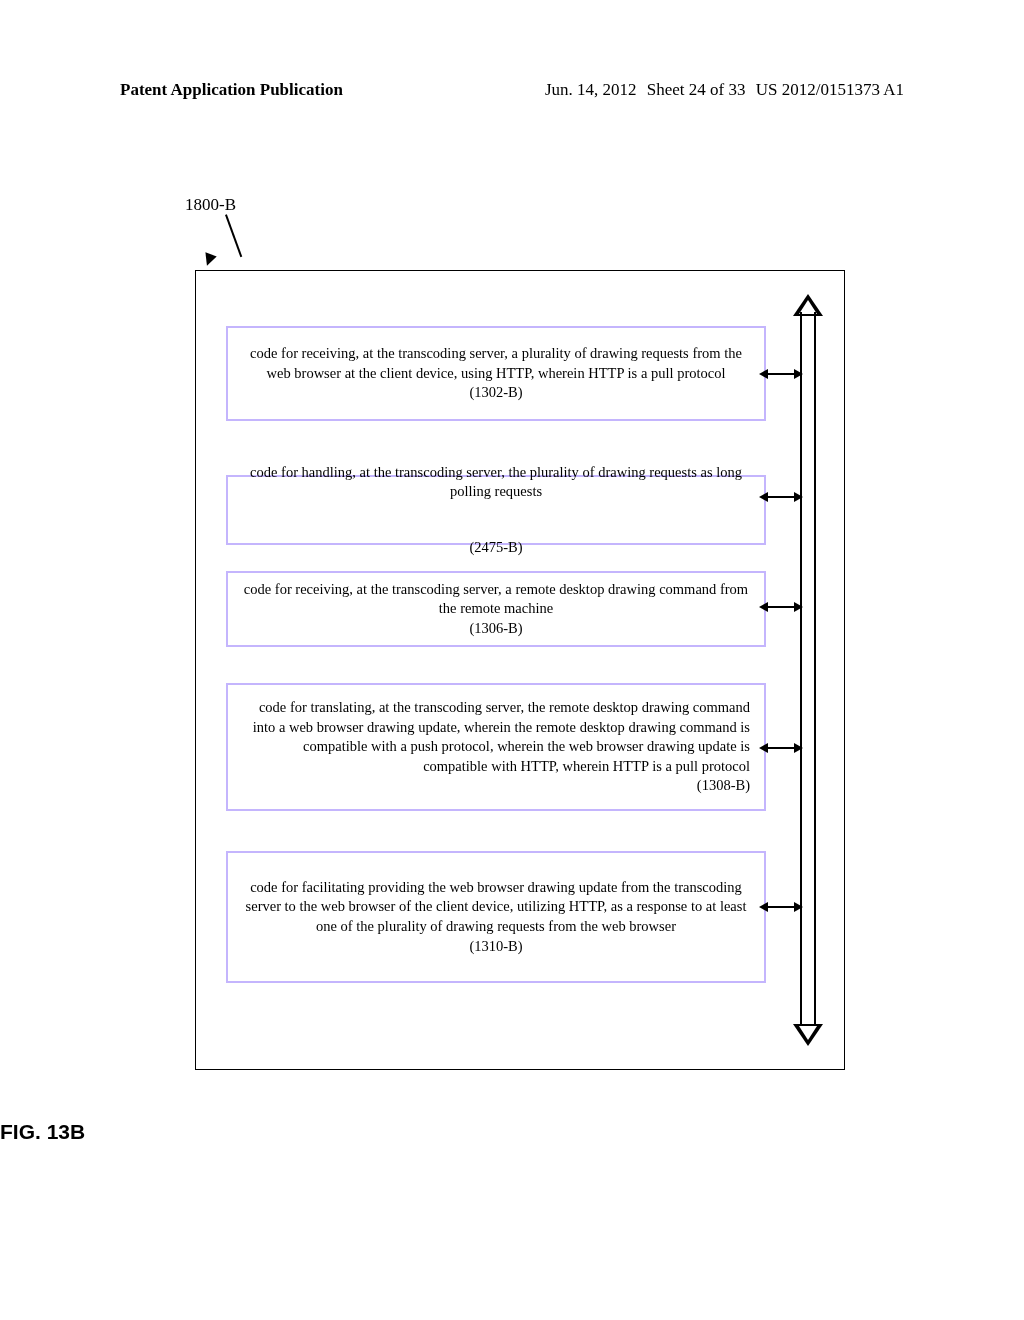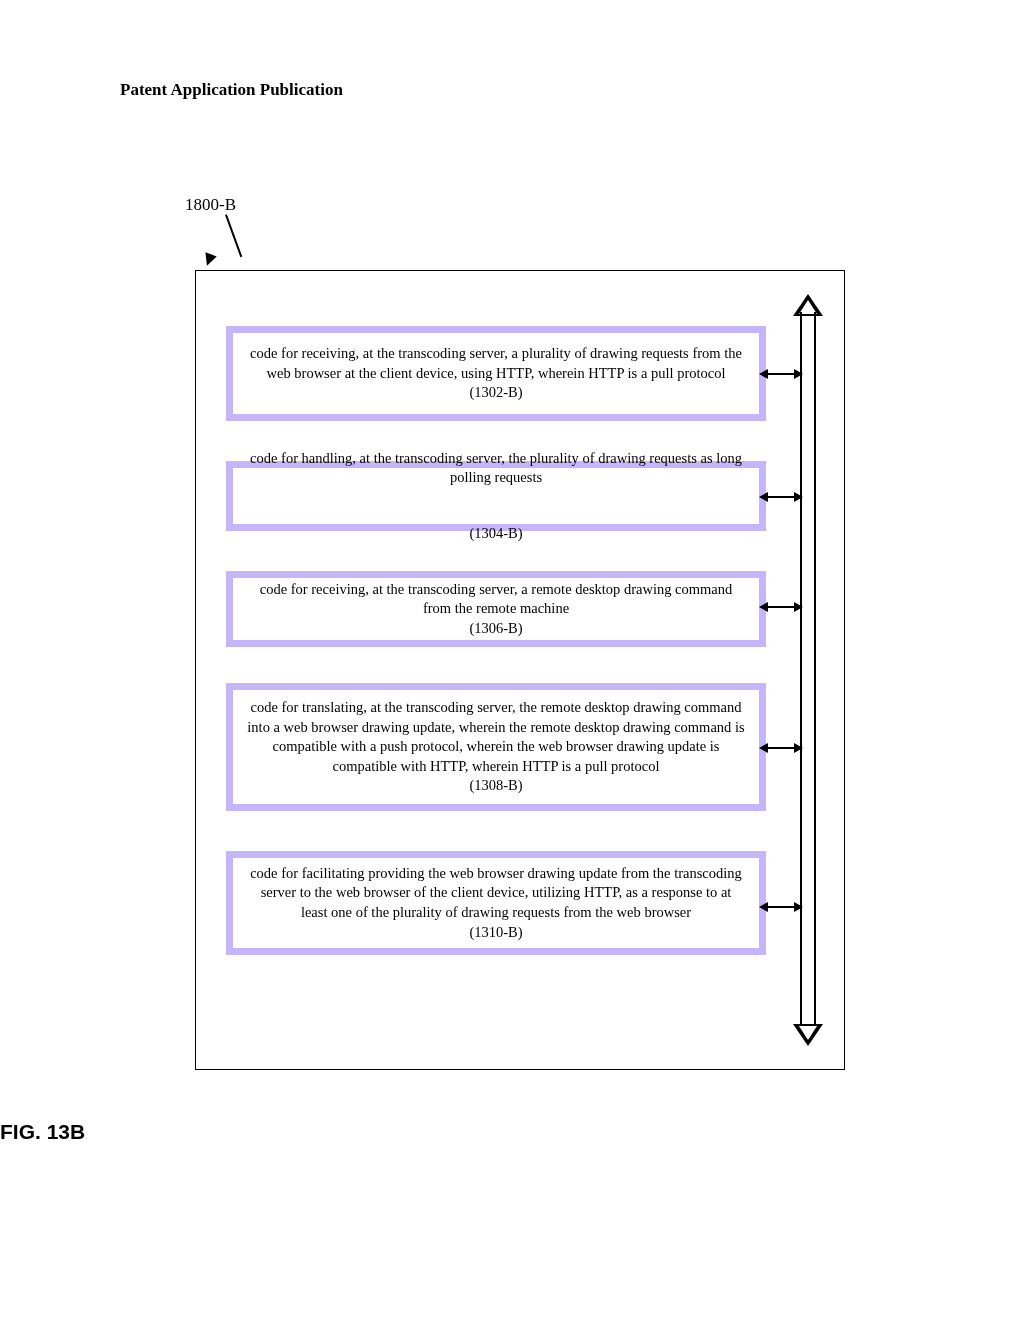--- a/index.html
+++ b/index.html
@@ -69,37 +69,37 @@
     width: 650px;
     height: 800px;
     border: 1.5px solid #000;
     box-sizing: border-box;
   }
 
   .block {
     position: absolute;
     left: 30px;
     width: 540px;
-    border: 7px solid #c4b5fd;
+    border: 2px solid #c4b5fd;
     box-sizing: border-box;
     text-align: center;
     font-size: 14.5px;
     line-height: 1.35;
     padding: 8px 14px;
     display: flex;
     flex-direction: column;
     justify-content: center;
   }
   .block .blk-id { display: block; }
 
   .b1 { top: 55px;  height: 95px; }
-  .b2 { top: 190px; height: 70px; gap: 36px; }
+  .b2 { top: 204px; height: 70px; gap: 36px; }
   .b3 { top: 300px; height: 76px; }
-  .b4 { top: 412px; height: 128px; }
-  .b5 { top: 580px; height: 104px; }
+  .b4 { top: 412px; height: 128px; text-align: right; }
+  .b5 { top: 580px; height: 132px; }
 
   
   .vbar {
     position: absolute;
     top: 25px;
     right: 25px;
     bottom: 25px;
     width: 22px;
   }
   .vbar .shaft1 {
@@ -193,35 +193,40 @@
     font-size: 21px;
   }
 </style>
 </head>
 <body>
 
 <div class="page">
 
   <div class="header">
     <span class="header-left">Patent Application Publication</span>
+    <span class="header-right">
+      <span class="date">Jun. 14, 2012</span>
+      <span class="sheet">Sheet 24 of 33</span>
+      <span class="pubno">US 2012/0151373 A1</span>
+    </span>
   </div>
 
   <div class="fig-label-container">1800-B</div>
   <div class="arrow-line"></div>
   <div class="arrow-head-lbl"></div>
 
   <div class="outer-box">
 
     <div class="block b1">
       <span>code for receiving, at the transcoding server, a plurality of drawing requests from the web browser at the client device, using HTTP, wherein HTTP is a pull protocol</span>
       <span class="blk-id">(1302-B)</span>
     </div>
     <div class="block b2">
       <span>code for handling, at the transcoding server, the plurality of drawing requests as long polling requests</span>
-      <span class="blk-id">(1304-B)</span>
+      <span class="blk-id">(2475-B)</span>
     </div>
     <div class="block b3">
       <span>code for receiving, at the transcoding server, a remote desktop drawing command from the remote machine</span>
       <span class="blk-id">(1306-B)</span>
     </div>
     <div class="block b4">
       <span>code for translating, at the transcoding server, the remote desktop drawing command into a web browser drawing update, wherein the remote desktop drawing command is compatible with a push protocol, wherein the web browser drawing update is compatible with HTTP, wherein HTTP is a pull protocol</span>
       <span class="blk-id">(1308-B)</span>
     </div>
     <div class="block b5">

